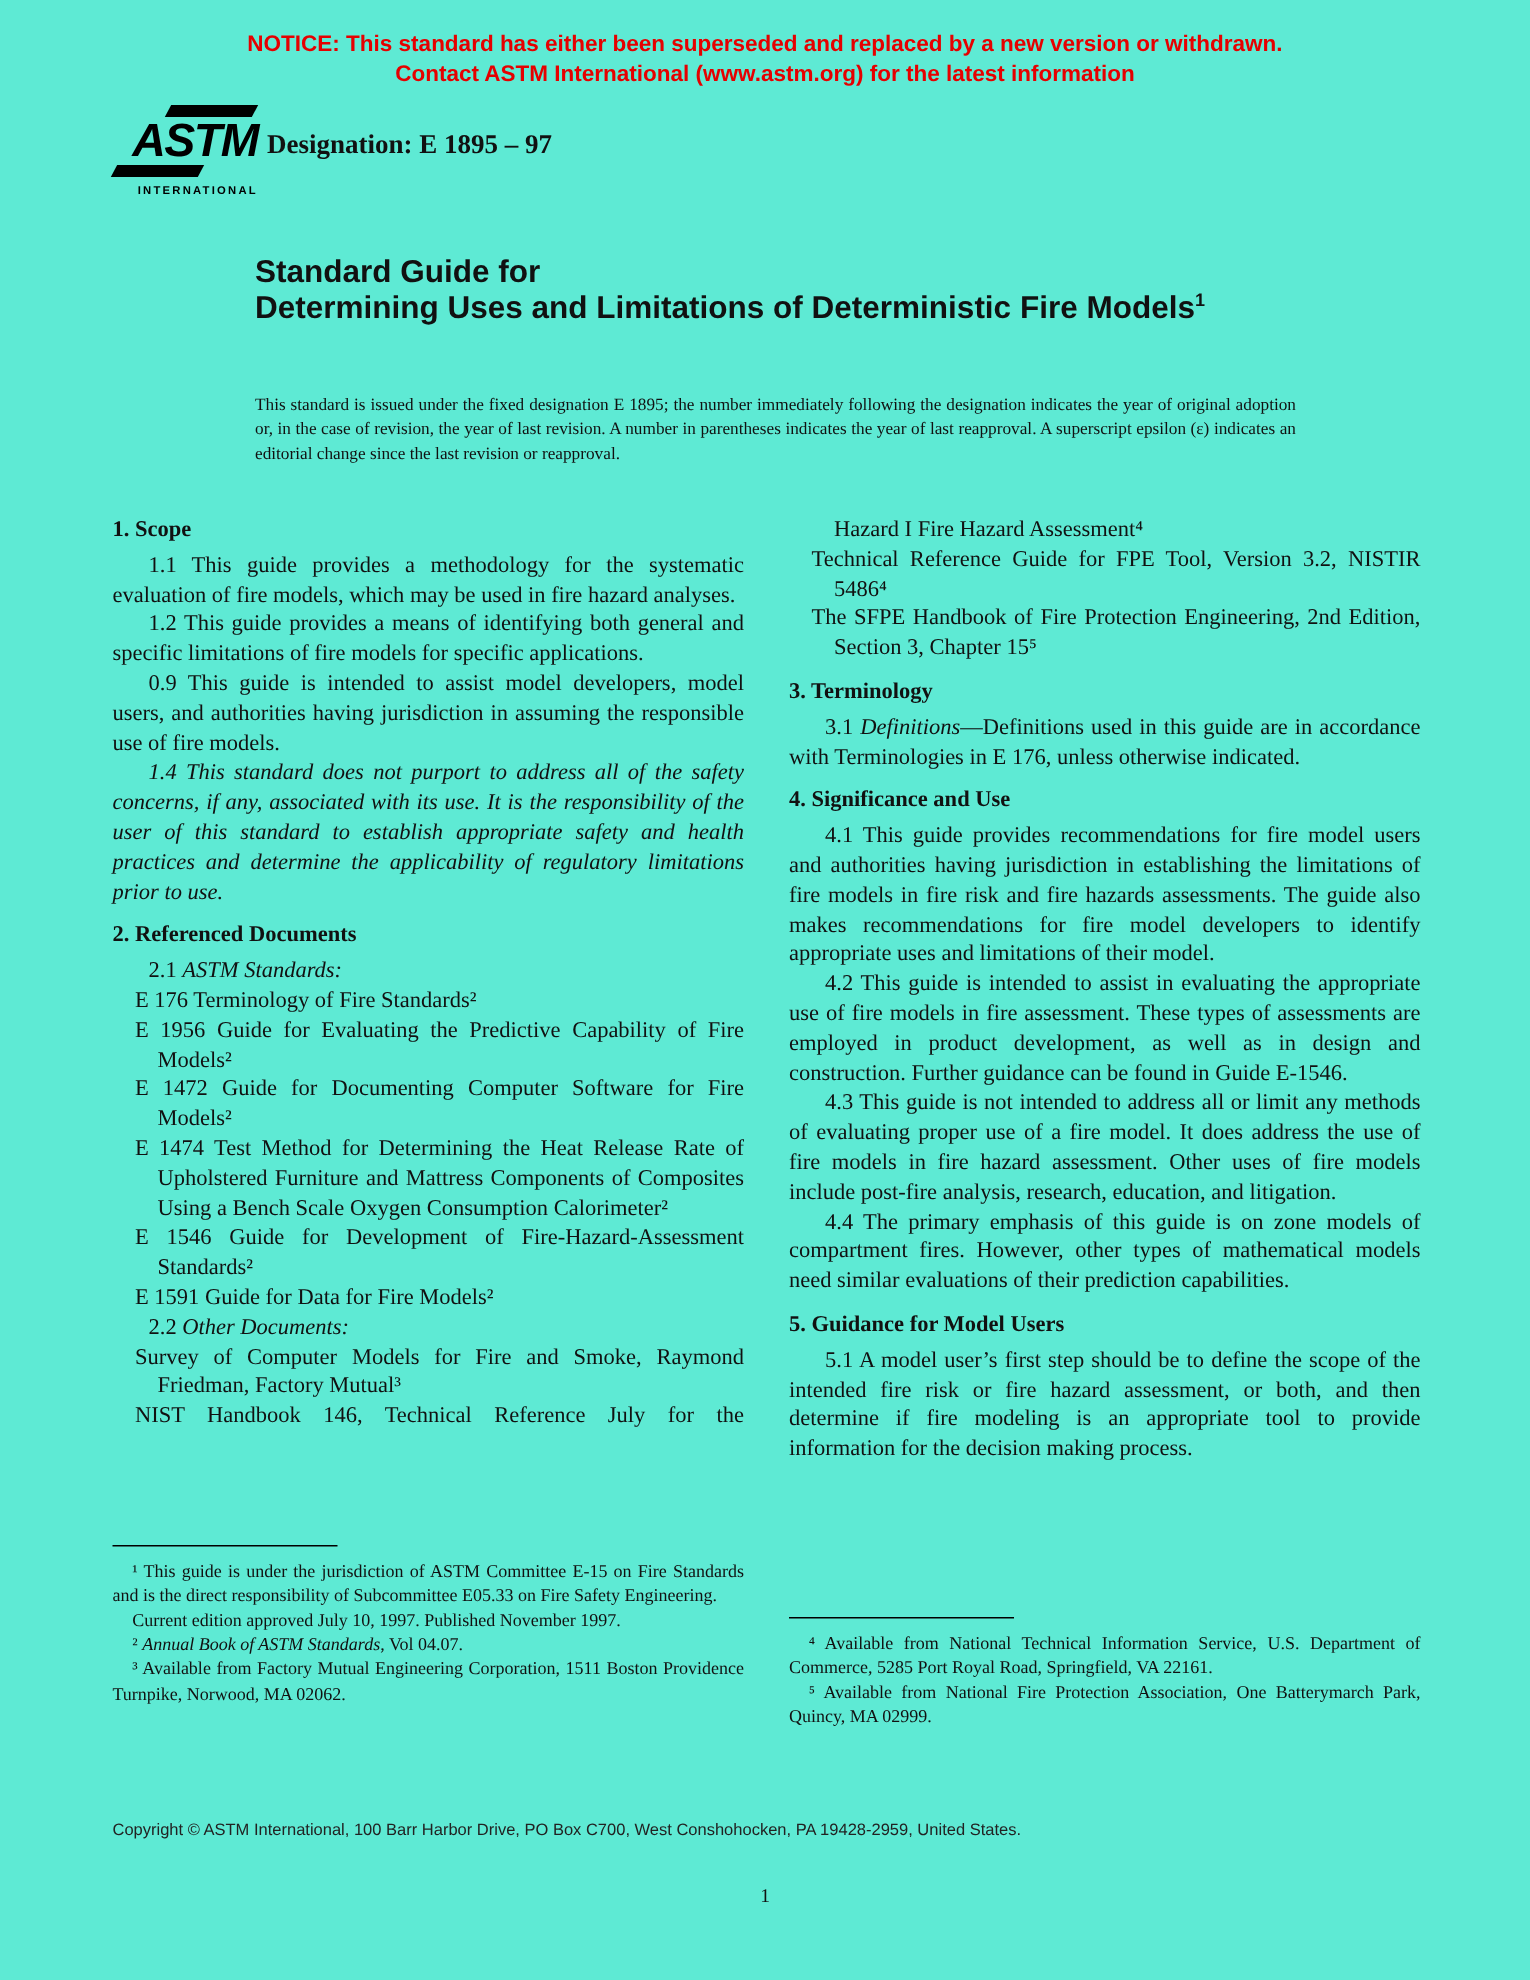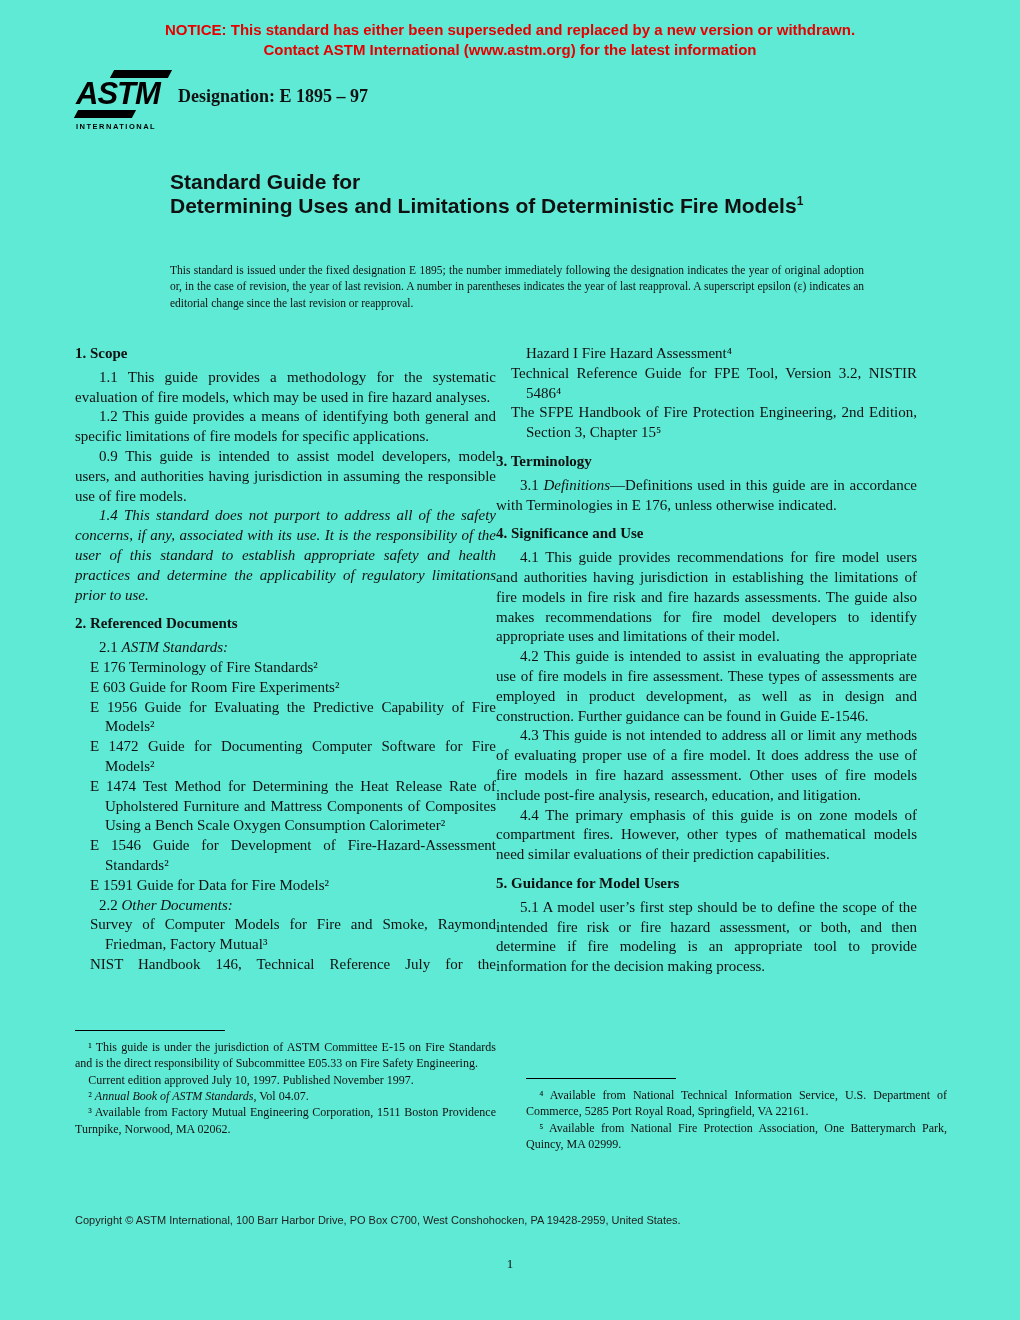--- a/index.html
+++ b/index.html
@@ -20,21 +20,21 @@
   .notice {
     position:absolute; left:0; top:20px; width:100%;
     text-align:center;
     font-family:"Liberation Sans", sans-serif;
     font-weight:700; font-size:15px; line-height:1.32;
   }
 
   
   .logo {
     position:absolute; left:76px; top:70px; width:96px;
-    text-align:left; color:#000;
+    text-align:right; color:#000;
     font-family:"Liberation Sans", sans-serif;
   }
   .logo-bar { height:8px; background:#000; }
   .bar-top { width:58px; margin-left:36px; transform:skewX(-28deg); }
   .bar-bottom { width:58px; margin-right:36px; transform:skewX(-28deg); }
   .logo-astm { font-size:31px; font-weight:700; font-style:italic; line-height:1.02; letter-spacing:-1px; }
   .logo-intl { font-size:7.5px; font-weight:700; letter-spacing:1.5px; margin-top:4px; }
 
   .designation {
     position:absolute; left:178px; top:86px;
@@ -47,21 +47,21 @@
     font-weight:700; font-size:21px; line-height:1.16;
   }
   .title sup { font-size:12px; }
 
   .preamble {
     position:absolute; left:170px; top:262px; width:694px;
     font-size:11.5px; line-height:1.42; text-align:justify;
   }
 
   
-  .body { position:absolute; left:75px; top:344px; width:872px; display:flex; }
+  .body { position:absolute; left:75px; top:344px; width:872px; display:flex; gap:30px; }
   .col { width:421px; font-size:15px; line-height:1.32; text-align:justify; }
   .h { font-weight:700; margin:9px 0 4px; text-align:left; }
   .h.first { margin-top:0; }
   .para { text-indent:1.6em; }
   .ref { margin-left:2em; text-indent:-1em; }
   .cont { margin-left:2em; text-indent:0; }
   .stretch { text-align-last:justify; }
   .it { font-style:italic; }
 
   
@@ -111,21 +111,20 @@
 
     <div class="col">
       <p class="h first">1. Scope</p>
       <p class="para">1.1 This guide provides a methodology for the systematic evaluation of fire models, which may be used in fire hazard analyses.</p>
       <p class="para">1.2 This guide provides a means of identifying both general and specific limitations of fire models for specific applications.</p>
       <p class="para">0.9 This guide is intended to assist model developers, model users, and authorities having jurisdiction in assuming the responsible use of fire models.</p>
       <p class="para it">1.4 This standard does not purport to address all of the safety concerns, if any, associated with its use. It is the responsibility of the user of this standard to establish appropriate safety and health practices and determine the applicability of regulatory limitations prior to use.</p>
       <p class="h">2. Referenced Documents</p>
       <p class="para"><span>2.1 </span><span class="it">ASTM Standards:</span></p>
       <p class="ref">E 176 Terminology of Fire Standards²</p>
-      <p class="ref">E 603 Guide for Room Fire Experiments²</p>
       <p class="ref">E 1956 Guide for Evaluating the Predictive Capability of Fire Models²</p>
       <p class="ref">E 1472 Guide for Documenting Computer Software for Fire Models²</p>
       <p class="ref">E 1474 Test Method for Determining the Heat Release Rate of Upholstered Furniture and Mattress Components of Composites Using a Bench Scale Oxygen Consumption Calorimeter²</p>
       <p class="ref">E 1546 Guide for Development of Fire-Hazard-Assessment Standards²</p>
       <p class="ref">E 1591 Guide for Data for Fire Models²</p>
       <p class="para"><span>2.2 </span><span class="it">Other Documents:</span></p>
       <p class="ref">Survey of Computer Models for Fire and Smoke, Raymond Friedman, Factory Mutual³</p>
       <p class="ref stretch">NIST Handbook 146, Technical Reference July for the</p>
     </div>
 

